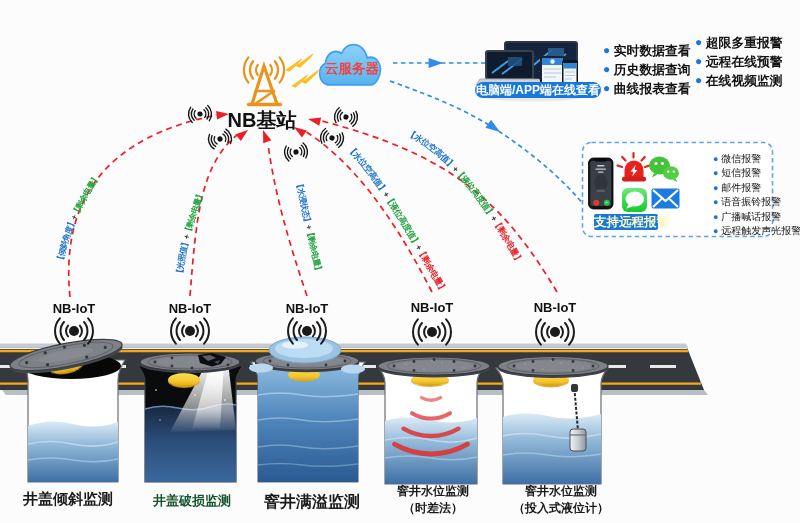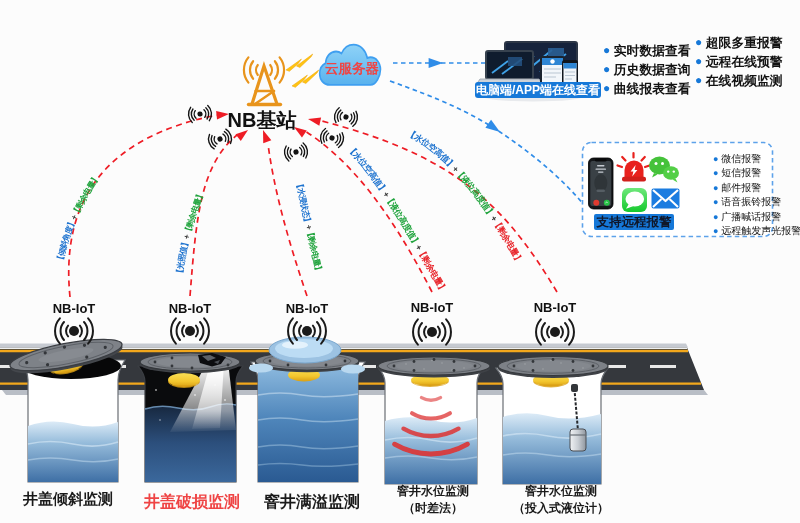--- a/index.html
+++ b/index.html
@@ -447,47 +447,47 @@
     <rect x="-14" y="-10" width="28" height="20" rx="2" fill="#1b7ce0"></rect>
     <path d="M-12.5,-8.5 L0,2.5 L12.5,-8.5" fill="none" stroke="#fff" stroke-width="2.2" stroke-linejoin="round"></path>
     <path d="M-12.5,8.5 L-4,0.5 M12.5,8.5 L4,0.5" fill="none" stroke="#fff" stroke-width="2"></path>
   </g>
 </g>
 </svg>
 
 <div id="labels">
   <div class="t" style="left:262px;top:107px;transform:translateX(-50%);font-size:20px;font-weight:bold;color:#111;">NB基站</div>
   <div class="t" style="left:352px;top:60px;transform:translateX(-50%);font-size:13.5px;font-weight:bold;color:#ef4444;">云服务器</div>
-  <div class="t" style="left:475px;top:82px;width:126px;height:16px;background:#1678d8;border-radius:3px;text-align:center;line-height:16px;font-size:12px;font-weight:bold;color:#fff;">电脑端/APP端在线查看</div>
+  <div class="t" style="left:475px;top:82px;width:126px;height:16px;background:#1678d8;border-radius:8px;text-align:center;line-height:16px;font-size:12px;font-weight:bold;color:#fff;">电脑端/APP端在线查看</div>
 
   <div class="t" style="left:603px;top:33px;font-size:12.8px;font-weight:bold;color:#121212;line-height:18px;margin-top:8px;">
     <div><span style="color:#1678d8;font-size:12px;vertical-align:1px;">●</span> 实时数据查看</div>
     <div><span style="color:#1678d8;font-size:12px;vertical-align:1px;">●</span> 历史数据查询</div>
     <div><span style="color:#1678d8;font-size:12px;vertical-align:1px;">●</span> 曲线报表查看</div>
   </div>
   <div class="t" style="left:695px;top:33px;font-size:12.8px;font-weight:bold;color:#121212;line-height:18px;">
     <div><span style="color:#1678d8;font-size:12px;vertical-align:1px;">●</span> 超限多重报警</div>
     <div><span style="color:#1678d8;font-size:12px;vertical-align:1px;">●</span> 远程在线预警</div>
     <div><span style="color:#1678d8;font-size:12px;vertical-align:1px;">●</span> 在线视频监测</div>
   </div>
 
-  <div class="t" style="left:594px;top:214px;width:80px;height:16px;background:#1678d8;border-radius:2px;text-align:center;line-height:16px;font-size:12.5px;font-weight:bold;color:#0f172a;">支持远程报警</div>
+  <div class="t" style="left:594px;top:214px;width:64px;height:16px;background:#1678d8;border-radius:2px;text-align:center;line-height:16px;font-size:12.5px;font-weight:bold;color:#fef9c3;">支持远程报警</div>
   <div class="t" style="left:713px;top:151.5px;font-size:10px;font-weight:normal;color:#121212;line-height:13.6px;">
     <div><span style="color:#1678d8;font-size:9px;">●</span> 微信报警</div>
     <div><span style="color:#1678d8;font-size:9px;">●</span> 短信报警</div>
     <div><span style="color:#1678d8;font-size:9px;">●</span> 邮件报警</div>
     <div><span style="color:#1678d8;font-size:9px;">●</span> 语音振铃报警</div>
     <div><span style="color:#1678d8;font-size:9px;">●</span> 广播喊话报警</div>
     <div><span style="color:#1678d8;font-size:9px;">●</span> 远程触发声光报警</div>
   </div>
 
   <div class="t" style="left:74px;top:301px;transform:translateX(-50%);font-size:13px;font-weight:bold;color:#111;">NB-IoT</div>
   <div class="t" style="left:190px;top:301px;transform:translateX(-50%);font-size:13px;font-weight:bold;color:#111;">NB-IoT</div>
   <div class="t" style="left:307px;top:301px;transform:translateX(-50%);font-size:13px;font-weight:bold;color:#111;">NB-IoT</div>
   <div class="t" style="left:432px;top:300px;transform:translateX(-50%);font-size:13px;font-weight:bold;color:#111;">NB-IoT</div>
   <div class="t" style="left:555px;top:300px;transform:translateX(-50%);font-size:13px;font-weight:bold;color:#111;">NB-IoT</div>
 
   <div class="t" style="left:68px;top:490px;transform:translateX(-50%);font-size:15px;font-weight:bold;color:#1a1a1a;">井盖倾斜监测</div>
-  <div class="t" style="left:192px;top:492px;transform:translateX(-50%);font-size:16px;font-weight:bold;color:#ef4444;">井盖破损监测</div>
+  <div class="t" style="left:192px;top:492px;transform:translateX(-50%);font-size:13px;font-weight:bold;color:#14532d;">井盖破损监测</div>
   <div class="t" style="left:312px;top:492px;transform:translateX(-50%);font-size:16px;font-weight:bold;color:#1a1a1a;">窨井满溢监测</div>
   <div class="t" style="left:433px;top:483px;transform:translateX(-50%);font-size:12px;font-weight:bold;color:#1a1a1a;text-align:center;line-height:17px;">窨井水位监测<br>（时差法）</div>
   <div class="t" style="left:561px;top:483px;transform:translateX(-50%);font-size:12px;font-weight:bold;color:#1a1a1a;text-align:center;line-height:17px;">窨井水位监测<br>（投入式液位计）</div>
 </div>
 
 </body></html>

